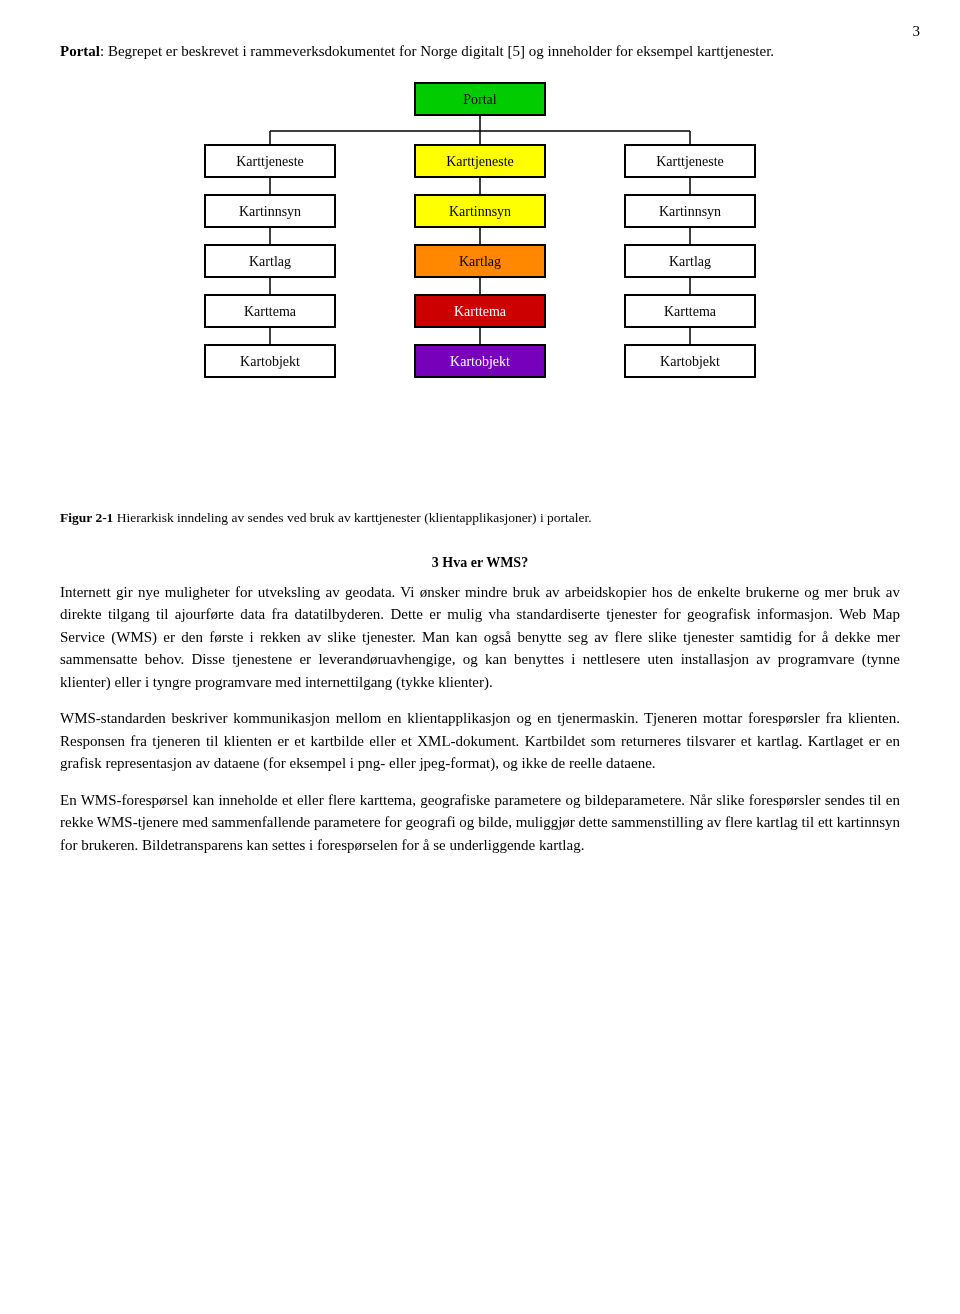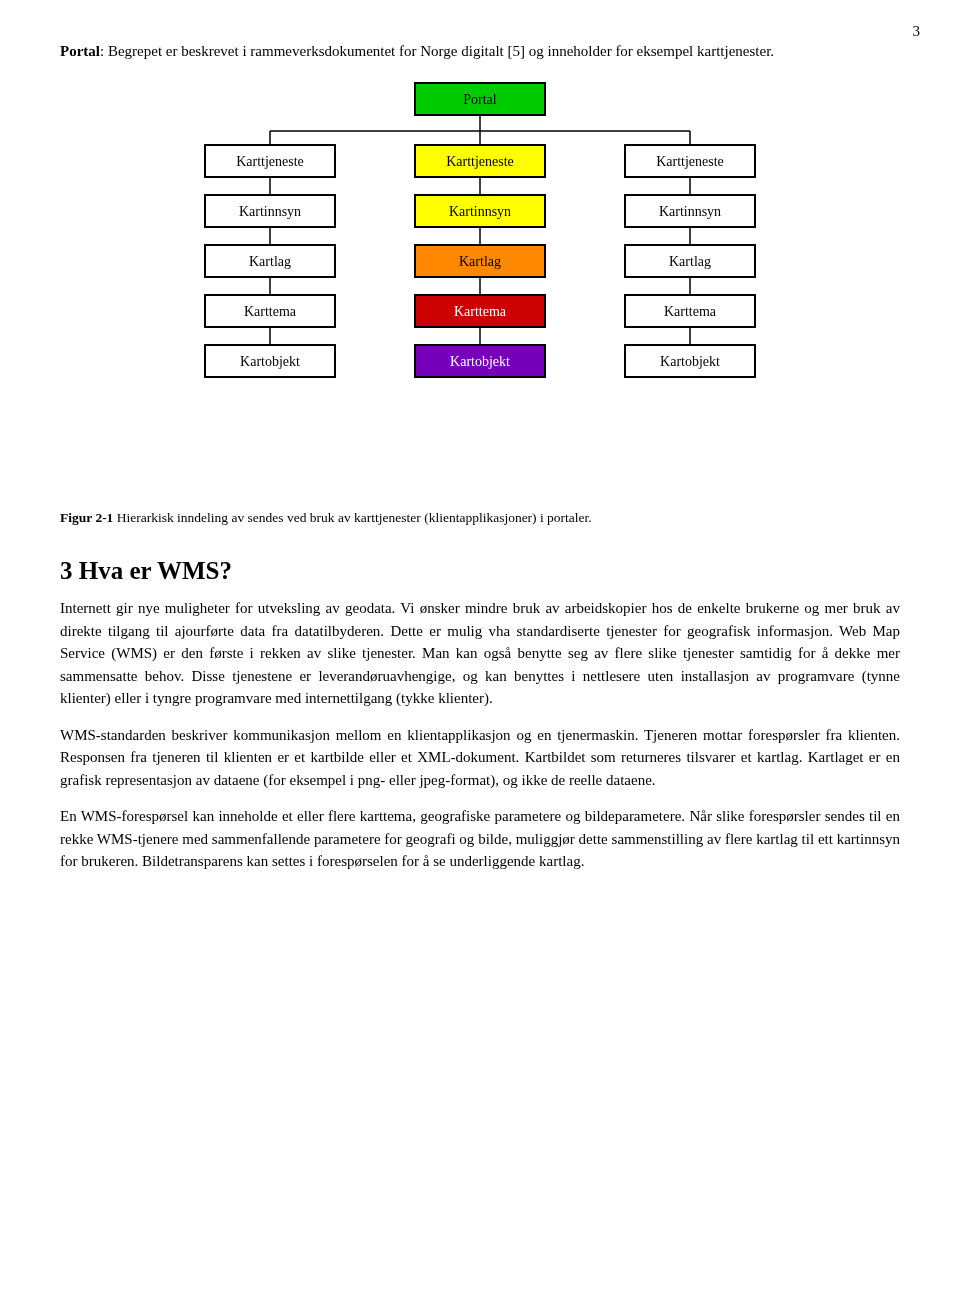--- a/index.html
+++ b/index.html
@@ -32,23 +32,24 @@
       justify-content: center;
       margin: 10px 0 5px 0;
     }
     .figure-caption {
       font-size: 13.5px;
       margin-bottom: 24px;
     }
     .figure-caption b { font-weight: bold; }
 
     h2 {
-      font-size: 25px;
+      font-size: 14px;
       font-weight: bold;
       margin: 18px 0 8px 0;
+      text-align: center;
     }
     p {
       margin-bottom: 14px;
       text-align: justify;
     }
   </style>
 </head>
 <body>
 
 <div class="page-number">3</div>

